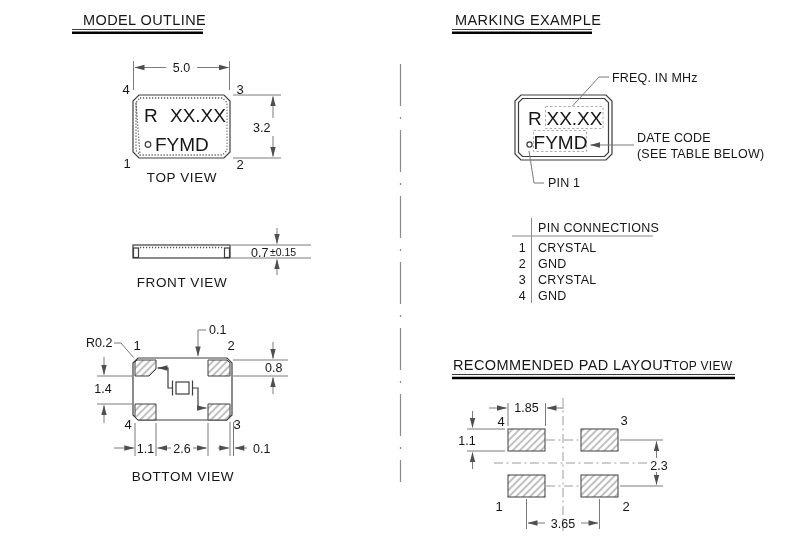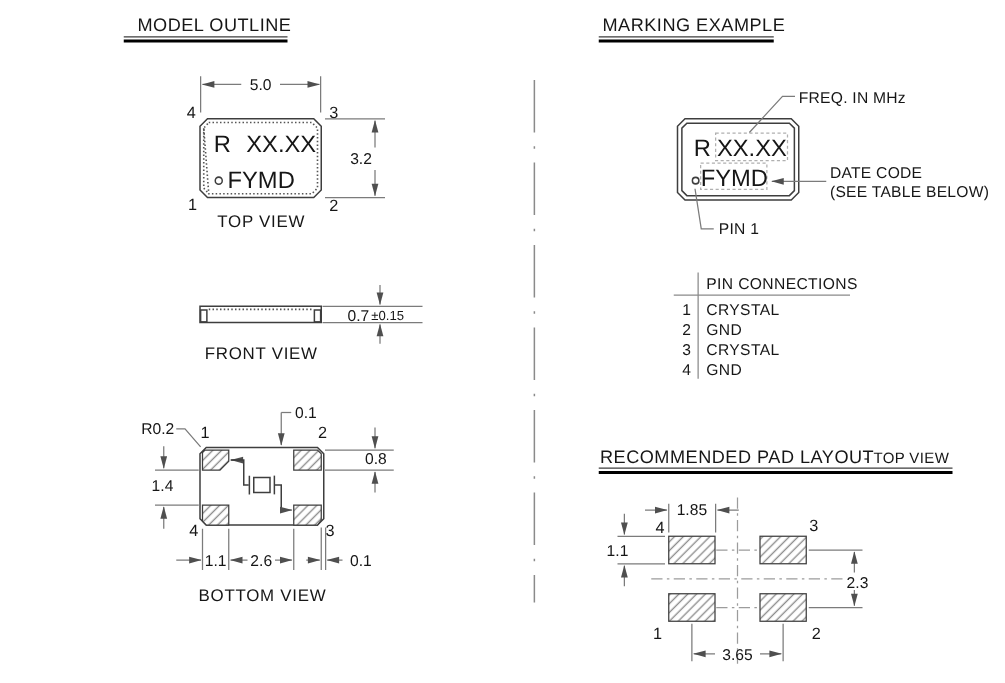--- a/index.html
+++ b/index.html
@@ -1,17 +1,17 @@
 <!DOCTYPE html>
 <html><head>
 <meta charset="utf-8">
 <style>
   html,body{margin:0;padding:0;background:#ffffff;}
   body{width:804px;height:546px;overflow:hidden;}
-  #stage{position:relative;width:652px;height:546px;background:#fff;padding-left:27px;}
+  #stage{position:relative;width:652px;height:546px;background:#fff;}
   svg text{font-family:"Liberation Sans","DejaVu Sans",sans-serif;fill:#161616;}
   .t-title{font-size:14.5px;letter-spacing:.4px;}
   .t-sub{font-size:12px;letter-spacing:.3px;}
   .t-label{font-size:13.5px;letter-spacing:.6px;}
   .t-dim{font-size:12.5px;}
   .t-dim-sm{font-size:10.5px;}
   .t-pin{font-size:13px;}
   .t-mark{font-size:19px;}
   .t-callout{font-size:12.5px;letter-spacing:.2px;}
   .t-table{font-size:12.5px;letter-spacing:.3px;}

